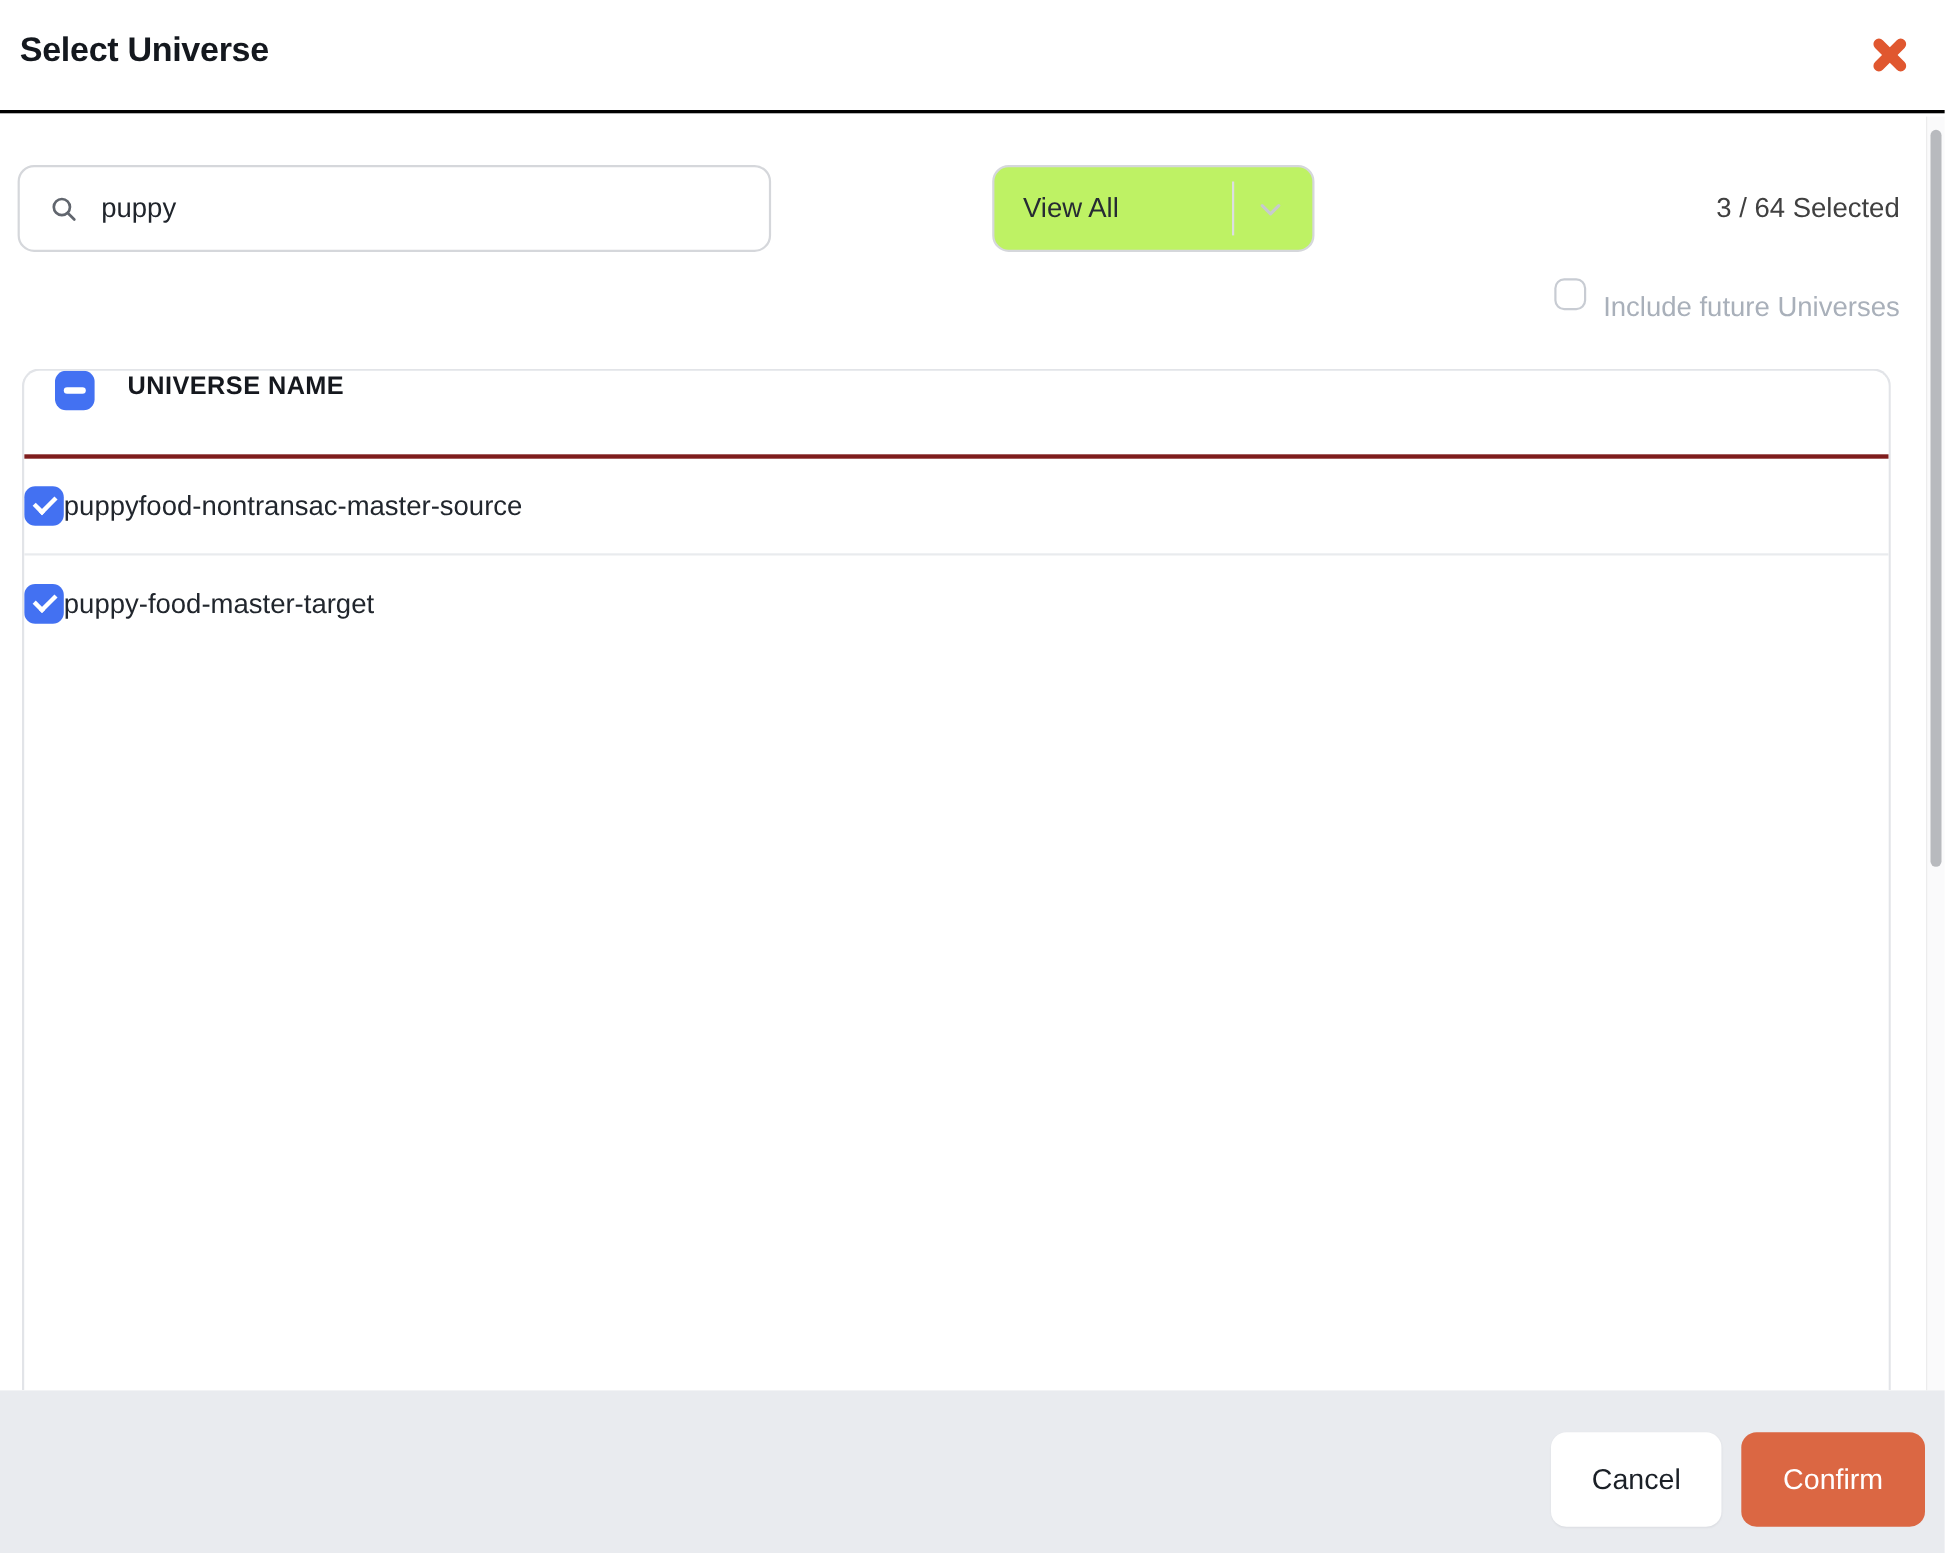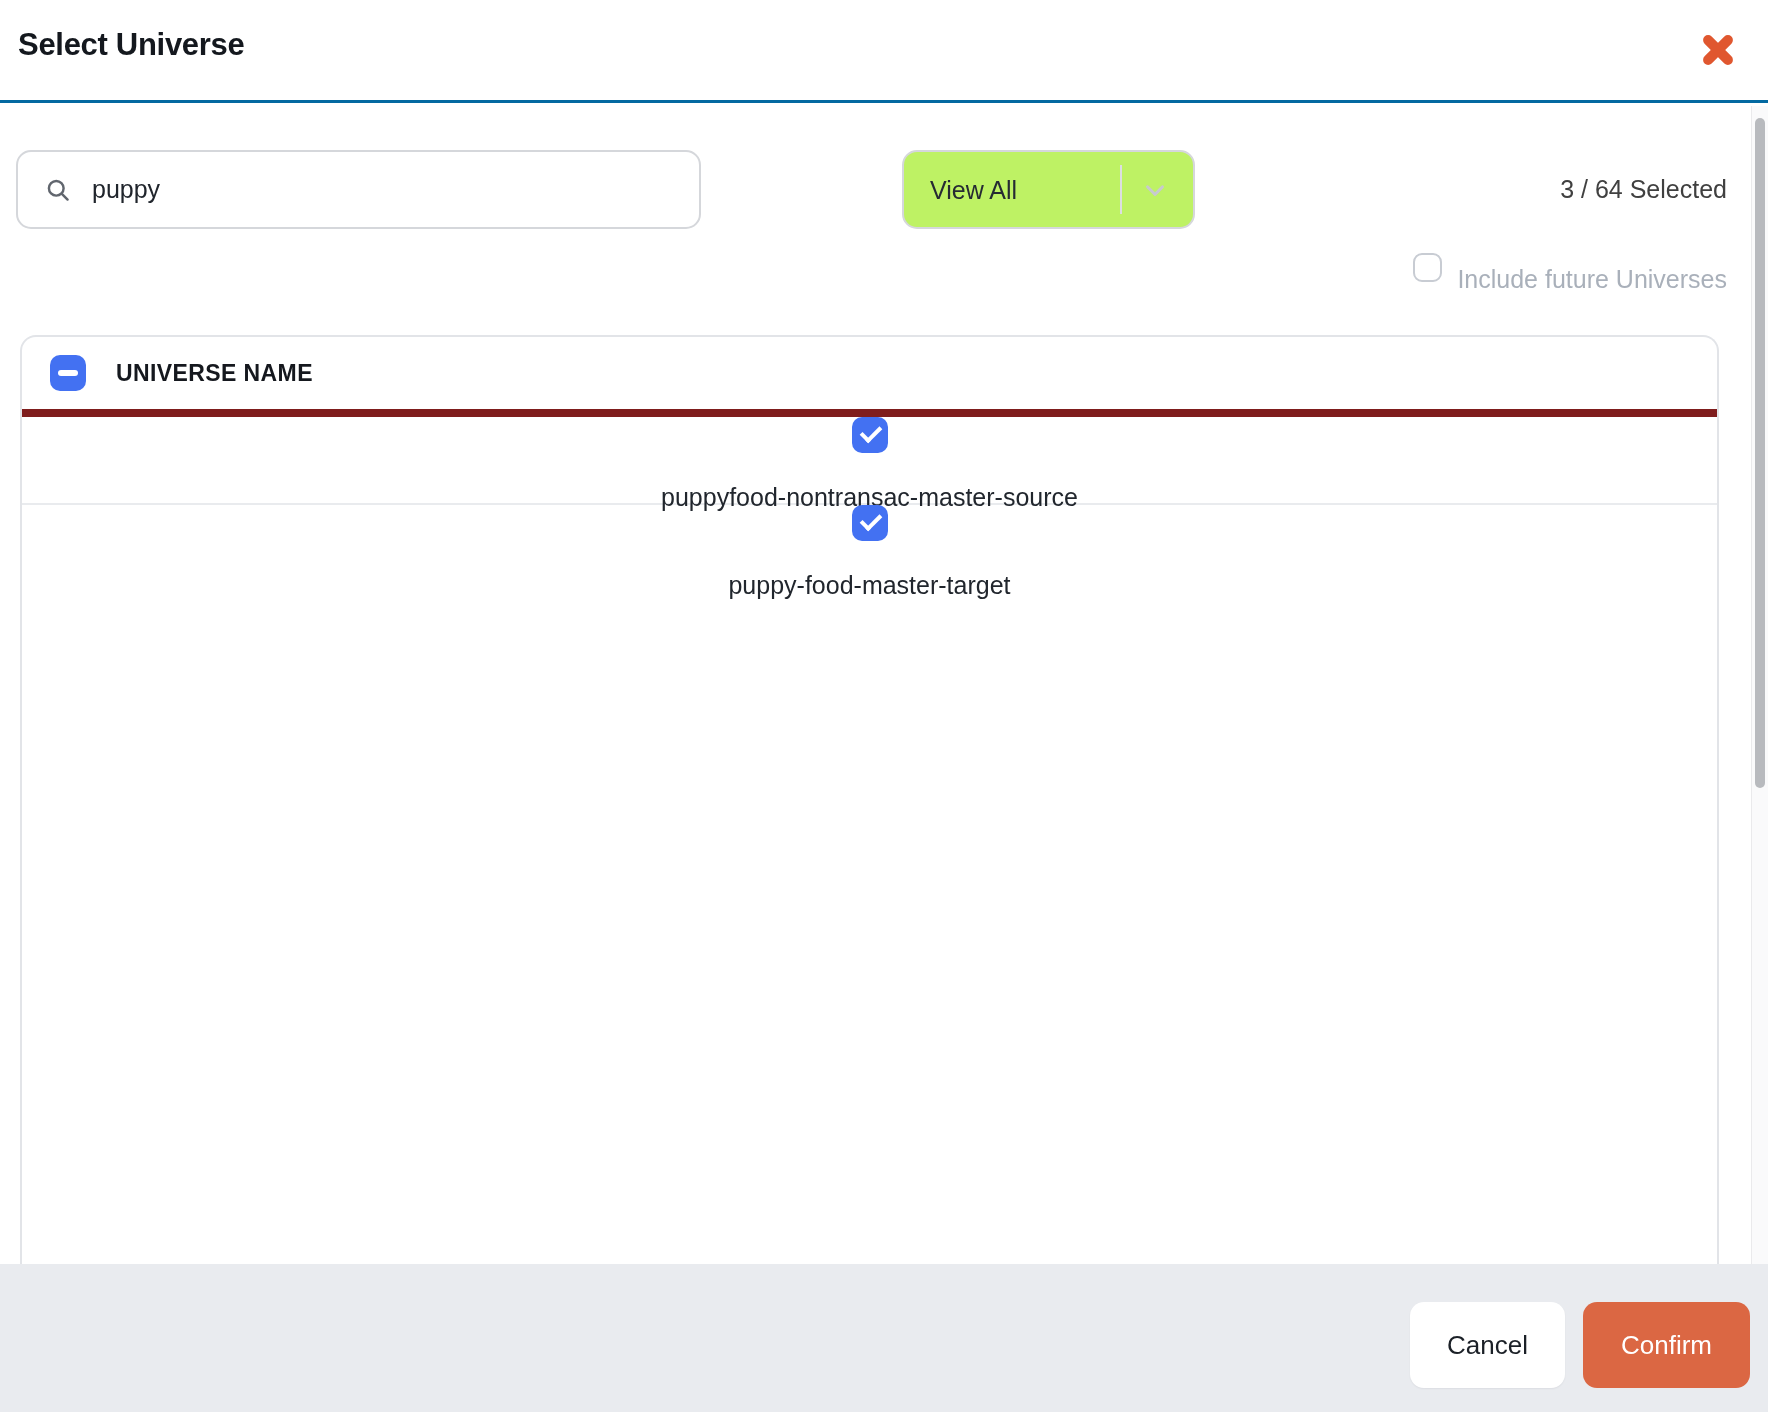--- a/index.html
+++ b/index.html
@@ -9,21 +9,21 @@
     position: relative;
     background: #ffffff;
     font-family: "Liberation Sans", "DejaVu Sans", sans-serif;
     overflow: hidden;
   }
 
   
   .modal-header {
     position: absolute; top: 0; left: 0; right: 0; height: 103px;
     background: #fff;
-    border-bottom: 3px solid #0369a1;
+    border-bottom: 3px solid #000000;
   }
   .title {
     position: absolute; left: 18px; top: 27px;
     font-size: 31px; font-weight: 700; color: #14181E;
     letter-spacing: -0.3px;
   }
   .close-btn {
     position: absolute; right: 26px; top: 26px;
     width: 48px; height: 48px;
     background: transparent; border: none; cursor: pointer; padding: 0;
@@ -83,29 +83,29 @@
   }
   .if-label { font-size: 25px; color: var(--muted_text, #A9B0BA); margin-top: 24px; }
 
   
   .universe-card {
     position: absolute; left: 20px; right: 49px; top: 335px; bottom: 148px;
     border: 2px solid #E2E4E8; border-bottom: none;
     border-radius: 16px 16px 0 0; background: #fff; overflow: hidden;
   }
   .card-header {
-    height: 80px; display: flex; align-items: center; gap: 30px;
-    padding-left: 28px; border-bottom: 8px solid #7f1d1d;
+    height: 80px; display: flex; align-items: flex-start; gap: 30px;
+    padding-left: 28px; border-bottom: 4px solid #7f1d1d;
   }
   .header-label {
     font-size: 23px; font-weight: 700; color: #15181E; letter-spacing: 0.4px;
   }
   .universe-row {
-    height: 88px; display: flex; align-items: center; gap: 30px;
-    border-bottom: 2px solid #E9EBEE; cursor: pointer; flex-direction: column;
+    height: 88px; display: flex; align-items: center; 
+    border-bottom: 2px solid #E9EBEE; cursor: pointer;
   }
   .universe-row:last-child { border-bottom: none; }
   .row-label { font-size: 25px; color: #21262D; }
 
   .cb {
     width: 36px; height: 36px; border-radius: 10px; position: relative;
     flex: none; cursor: pointer;
   }
   .cb.checked, .cb.indeterminate { background: var(--checkbox_blue, #4371F2); }
   .cb.unchecked { background: #fff; border: 2px solid #C5C9D0; }

